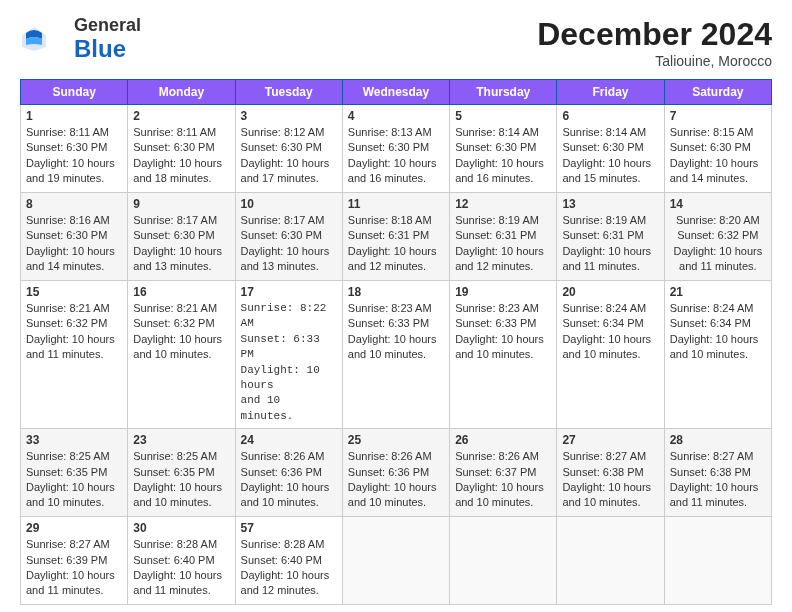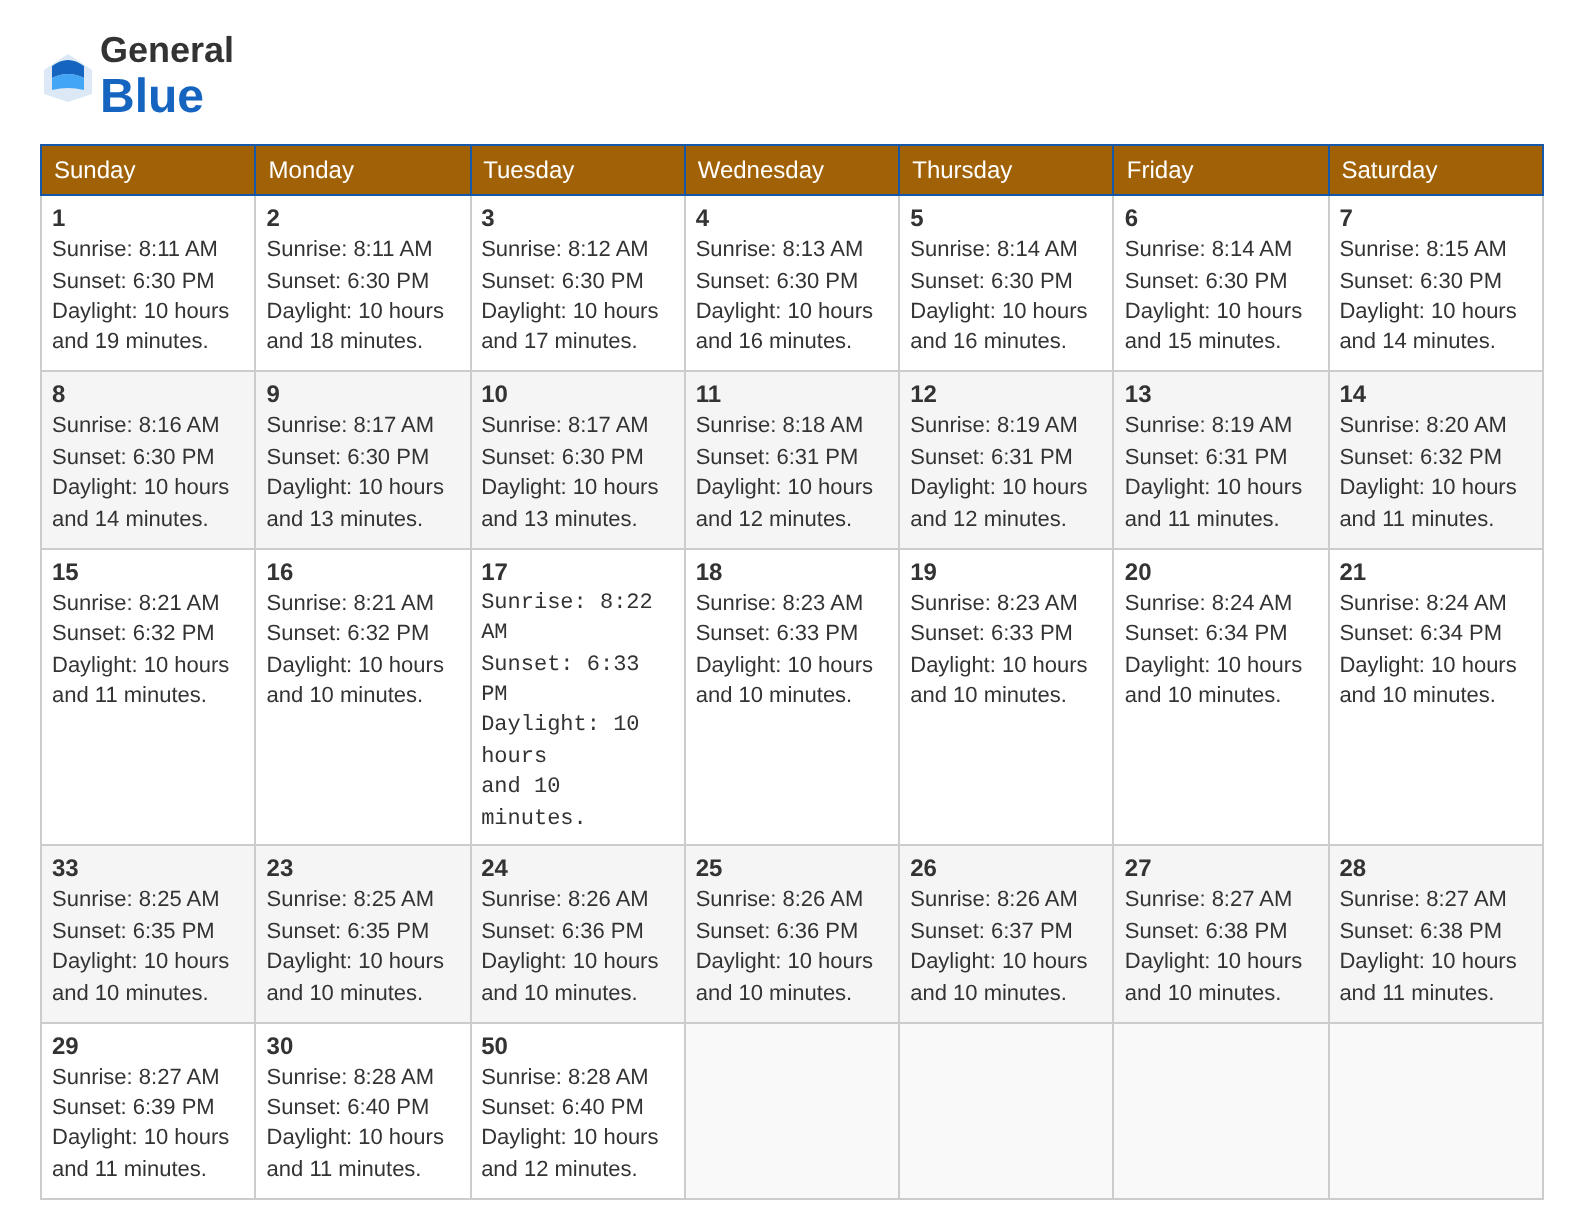--- a/index.html
+++ b/index.html
@@ -19,20 +19,21 @@
     }
     .header {
       display: flex;
       justify-content: space-between;
       align-items: flex-start;
       margin-bottom: 10px;
     }
     .logo {
       display: flex;
       align-items: center;
+      gap: 24px;
     }
     .logo-text {
       display: flex;
       flex-direction: column;
       line-height: 1.1;
     }
     .logo-general {
       font-size: 18px;
       font-weight: bold;
       color: #333;
@@ -60,25 +61,25 @@
       color: #444;
     }
     .calendar {
       flex: 1;
       border: 1px solid #ccc;
       border-collapse: collapse;
       width: 100%;
       table-layout: fixed;
     }
     .calendar th {
-      background: #a16207;
+      background: #8b5cf6;
       color: #fff;
       font-size: 12px;
-      font-weight: normal;
-      text-align: left;
+      font-weight: bold;
+      text-align: center;
       padding: 5px 6px;
       border: 1px solid #1557a8;
     }
     .calendar td {
       vertical-align: top;
       border: 1px solid #ccc;
       padding: 4px 5px;
       font-size: 9.5px;
       color: #333;
       background: #fff;
@@ -111,20 +112,24 @@
       <svg class="logo-icon" viewBox="0 0 28 28">
         <polygon points="14,2 26,10 26,22 14,26 2,22 2,10" fill="#1565c0" opacity="0.15"></polygon>
         <path d="M6 8 Q14 2 22 8 L22 14 Q14 10 6 14 Z" fill="#1565c0"></path>
         <path d="M6 14 Q14 10 22 14 L22 20 Q14 18 6 20 Z" fill="#42a5f5"></path>
       </svg>
       <div class="logo-text">
         <span class="logo-general">General</span>
         <span class="logo-blue">Blue</span>
       </div>
     </div>
+    <div class="title-block">
+      <div class="title-month">December 2024</div>
+      <div class="title-location">Taliouine, Morocco</div>
+    </div>
   </div>
 
   <table class="calendar">
     <thead>
       <tr>
         <th>Sunday</th>
         <th>Monday</th>
         <th>Tuesday</th>
         <th>Wednesday</th>
         <th>Thursday</th>
@@ -222,21 +227,21 @@
           </td>
           <td>
             <span class="day-num">13</span>
             <div class="cell-text" style="white-space: pre-line;">Sunrise: 8:19 AM
 Sunset: 6:31 PM
 Daylight: 10 hours
 and 11 minutes.</div>
           </td>
           <td>
             <span class="day-num">14</span>
-            <div class="cell-text" style="white-space: pre-line;">Sunrise: 8:20 AM
+            <div class="cell-text" style="white-space: pre-line; text-align: center;">Sunrise: 8:20 AM
 Sunset: 6:32 PM
 Daylight: 10 hours
 and 11 minutes.</div>
           </td>
         </tr>
         <tr>
           <td>
             <span class="day-num">15</span>
             <div class="cell-text" style="white-space: pre-line;">Sunrise: 8:21 AM
 Sunset: 6:32 PM
@@ -346,21 +351,21 @@
 and 11 minutes.</div>
           </td>
           <td>
             <span class="day-num">30</span>
             <div class="cell-text" style="white-space: pre-line;">Sunrise: 8:28 AM
 Sunset: 6:40 PM
 Daylight: 10 hours
 and 11 minutes.</div>
           </td>
           <td>
-            <span class="day-num">50</span>
+            <span class="day-num">57</span>
             <div class="cell-text" style="white-space: pre-line;">Sunrise: 8:28 AM
 Sunset: 6:40 PM
 Daylight: 10 hours
 and 12 minutes.</div>
           </td>
           <td class="empty-cell"></td>
           <td class="empty-cell"></td>
           <td class="empty-cell"></td>
           <td class="empty-cell"></td>
         </tr>

